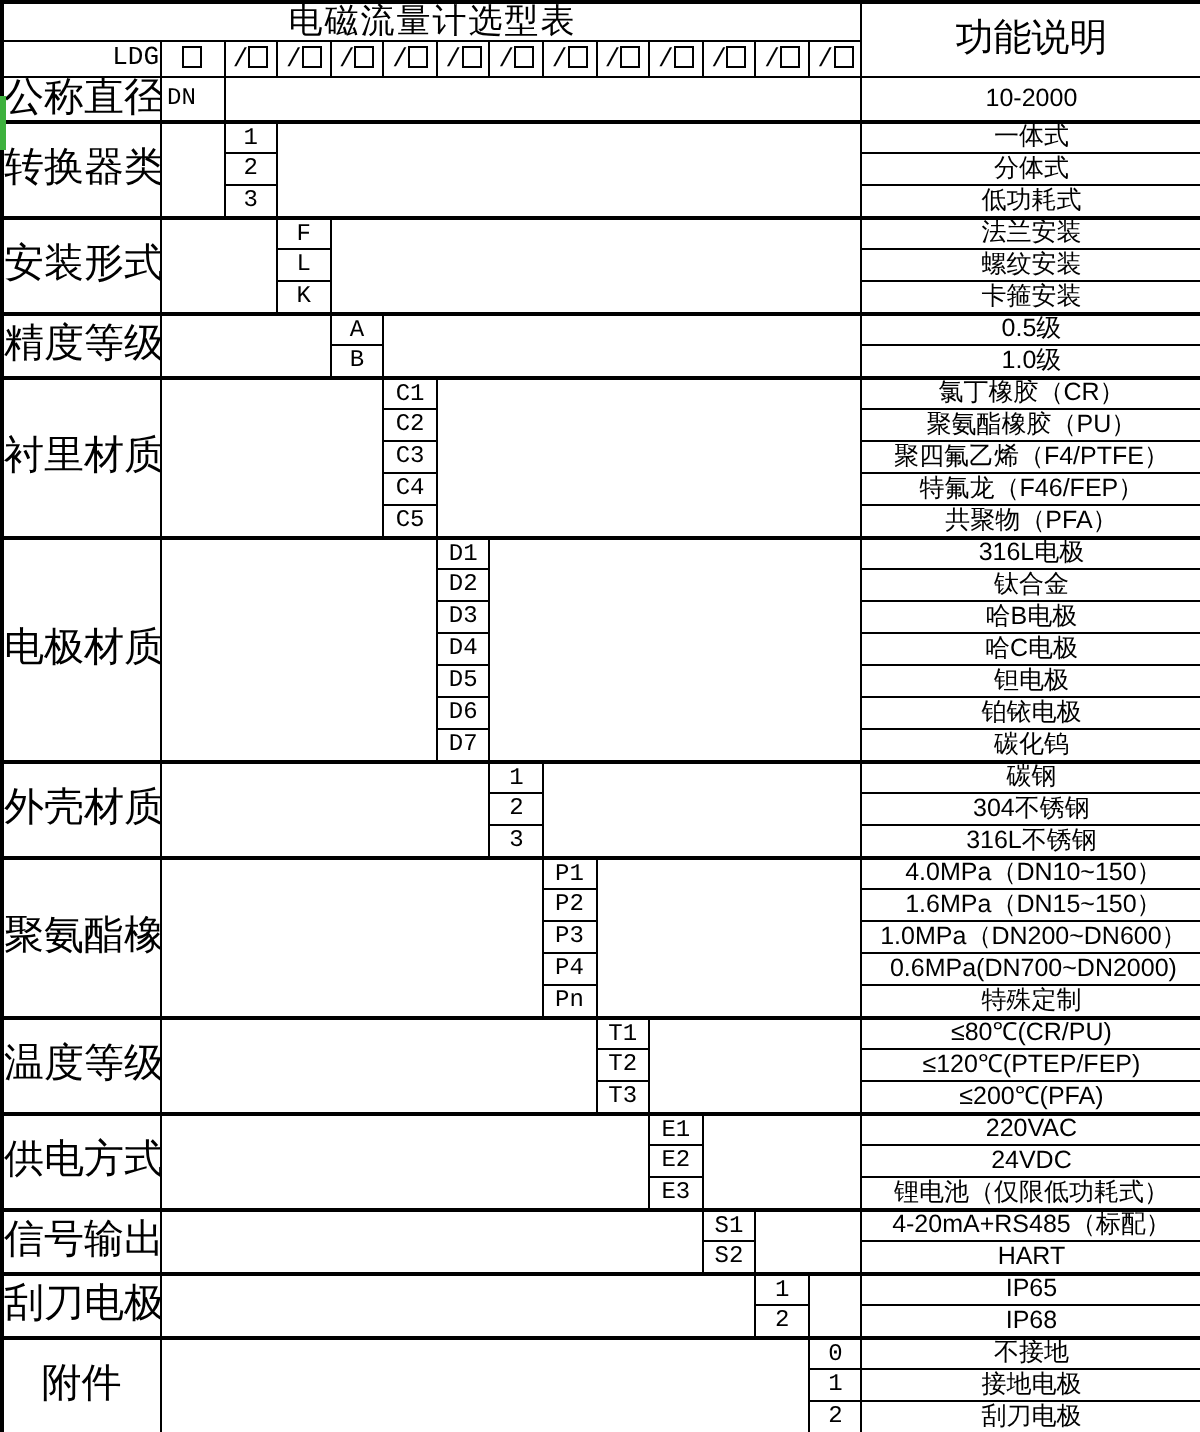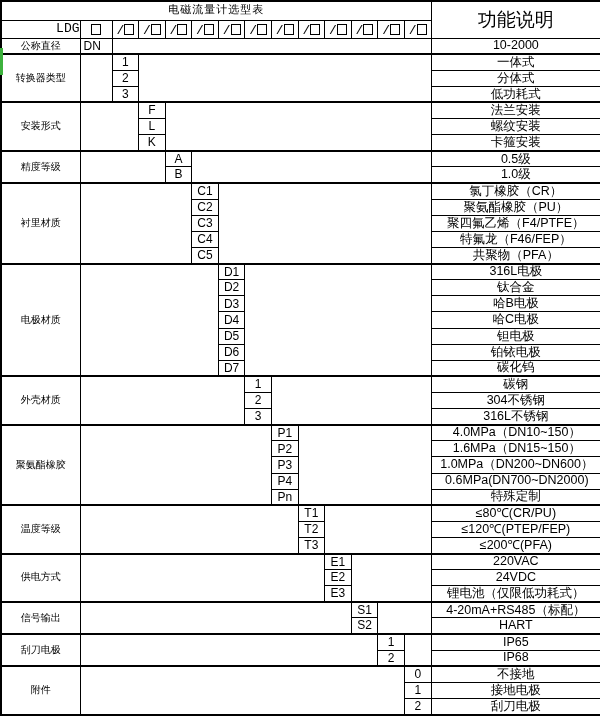--- a/index.html
+++ b/index.html
@@ -6,24 +6,24 @@
   .page{position:relative;width:600px;height:716px;background:#fff;
         font-family:"Liberation Sans",sans-serif;color:#000;}
   table.sel{width:600px;height:716px;border-collapse:collapse;table-layout:fixed;
             border:2px solid #000;}
   td{border:1px solid #000;padding:0;overflow:hidden;white-space:nowrap;
      text-align:center;vertical-align:middle;line-height:1.05;}
   tr{height:16px;}
   tr.r-title{height:19px;}
   tr.r-model{height:17px;}
   tr.block-start td{border-top:2px solid #000;}
-  .title-cell{font-size:11px;letter-spacing:1px;font-family:Liberation Mono, monospace;}
+  .title-cell{font-size:17px;letter-spacing:1px;}
   .func-head{font-size:19px;}
-  .cat{font-size:10px;}
-  .code{font-family:Liberation Sans, sans-serif;font-size:12px;}
+  .cat{font-size:20px;}
+  .code{font-family:Liberation Mono, monospace;font-size:12px;}
   .code-left{text-align:left;padding-left:3px;}
   .func{font-size:12.5px;}
   .func-left{text-align:center;padding-left:2px;}
   .model-prefix{font-family:"Liberation Mono",monospace;font-size:13px;
                 text-align:right;padding-left:10px;}
   .box{display:inline-block;width:10px;height:11px;border:1px solid #000;
        vertical-align:-1px;box-sizing:border-box;}
   .slash{font-size:13px;font-family:"Liberation Mono",monospace;}
   .artifact{position:absolute;left:0;top:48px;width:3px;height:27px;z-index:3;}
 </style>

